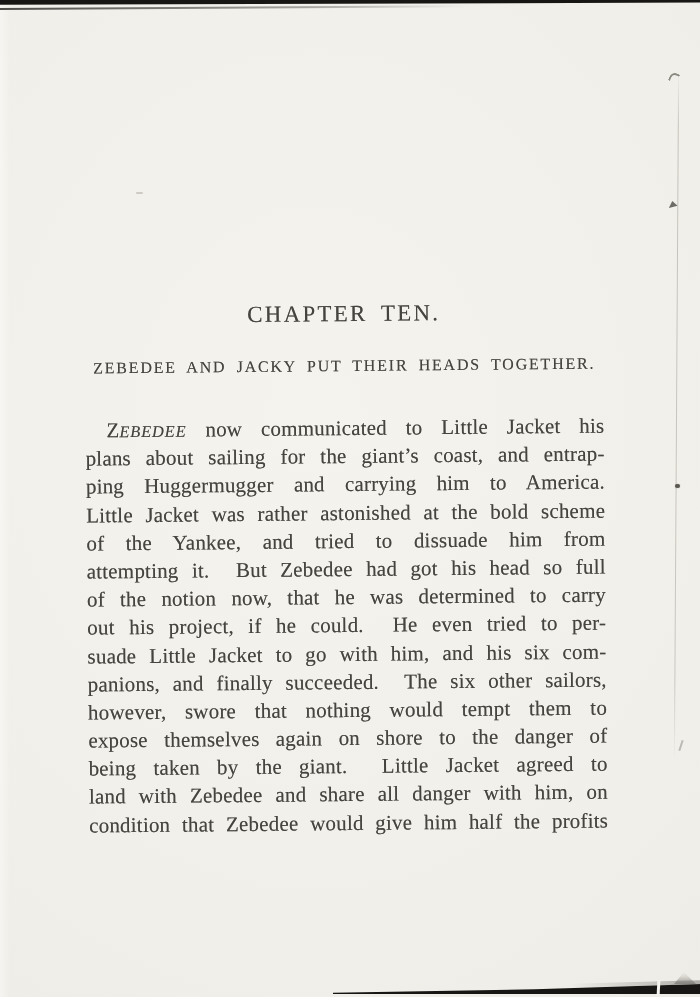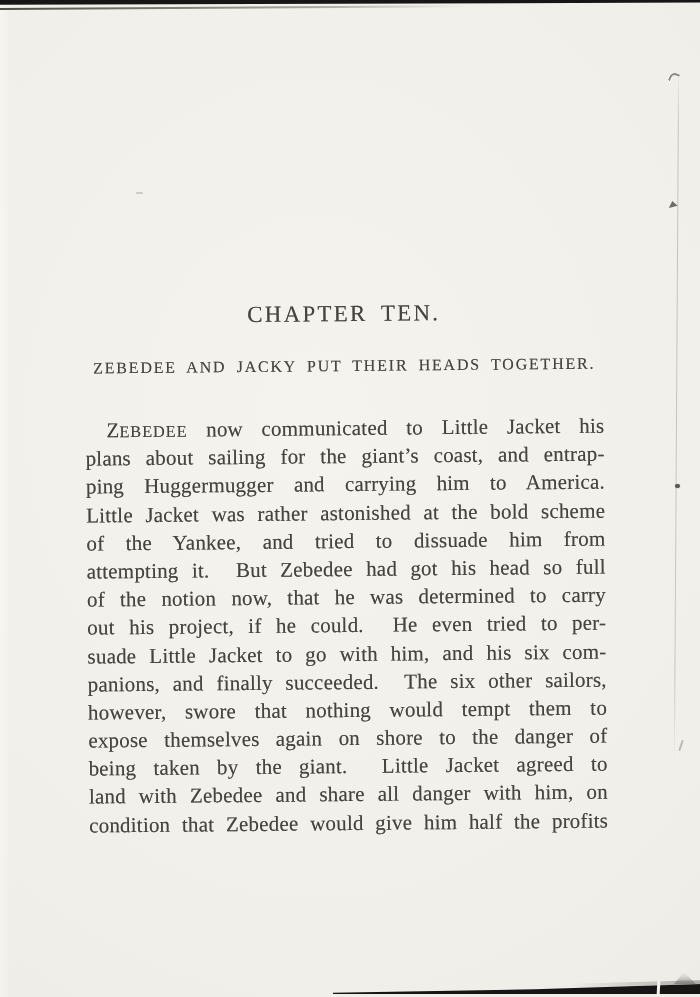--- a/index.html
+++ b/index.html
@@ -49,21 +49,21 @@
     letter-spacing: 0.2px;
   }
   .paragraph .line {
     height: 28.2px; line-height: 28.2px;
     text-align: justify;
     text-align-last: justify;
     white-space: normal;
   }
   .first-line { padding-left: 21px; }
   .lead-cap { font-size: 1em; }
-  .lead-sc { font-size: 0.78em; letter-spacing: 0.9px; }
+  .lead-sc { font-size: 0.78em; letter-spacing: 0.9px; font-style: italic; }
 
   
   .top-edge-band {
     position: absolute; top: 0; left: 0; right: 0; height: 6px;
     background: var(--edge, #171614);
     clip-path: polygon(0 0, 100% 0, 100% 42%, 0 80%);
   }
   .top-edge-line {
     position: absolute; top: 8px; left: 0; width: 468px; height: 1.7px;
     background: linear-gradient(to right, rgba(48,46,43,0.85), rgba(105,102,97,0.55) 65%, rgba(130,128,122,0));

